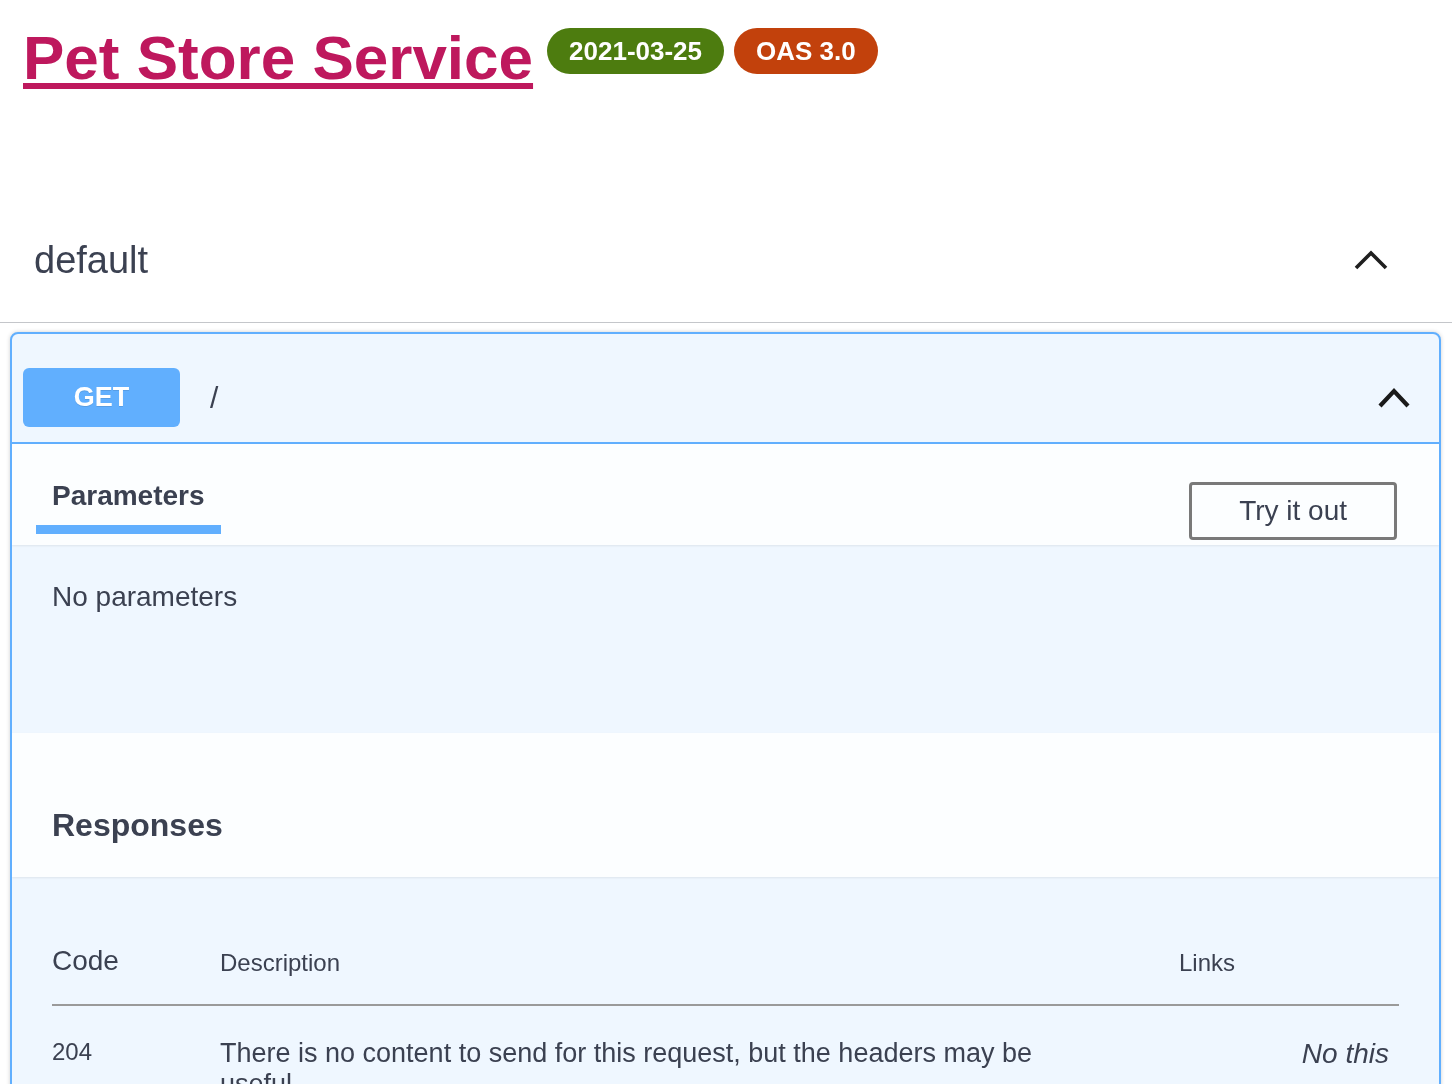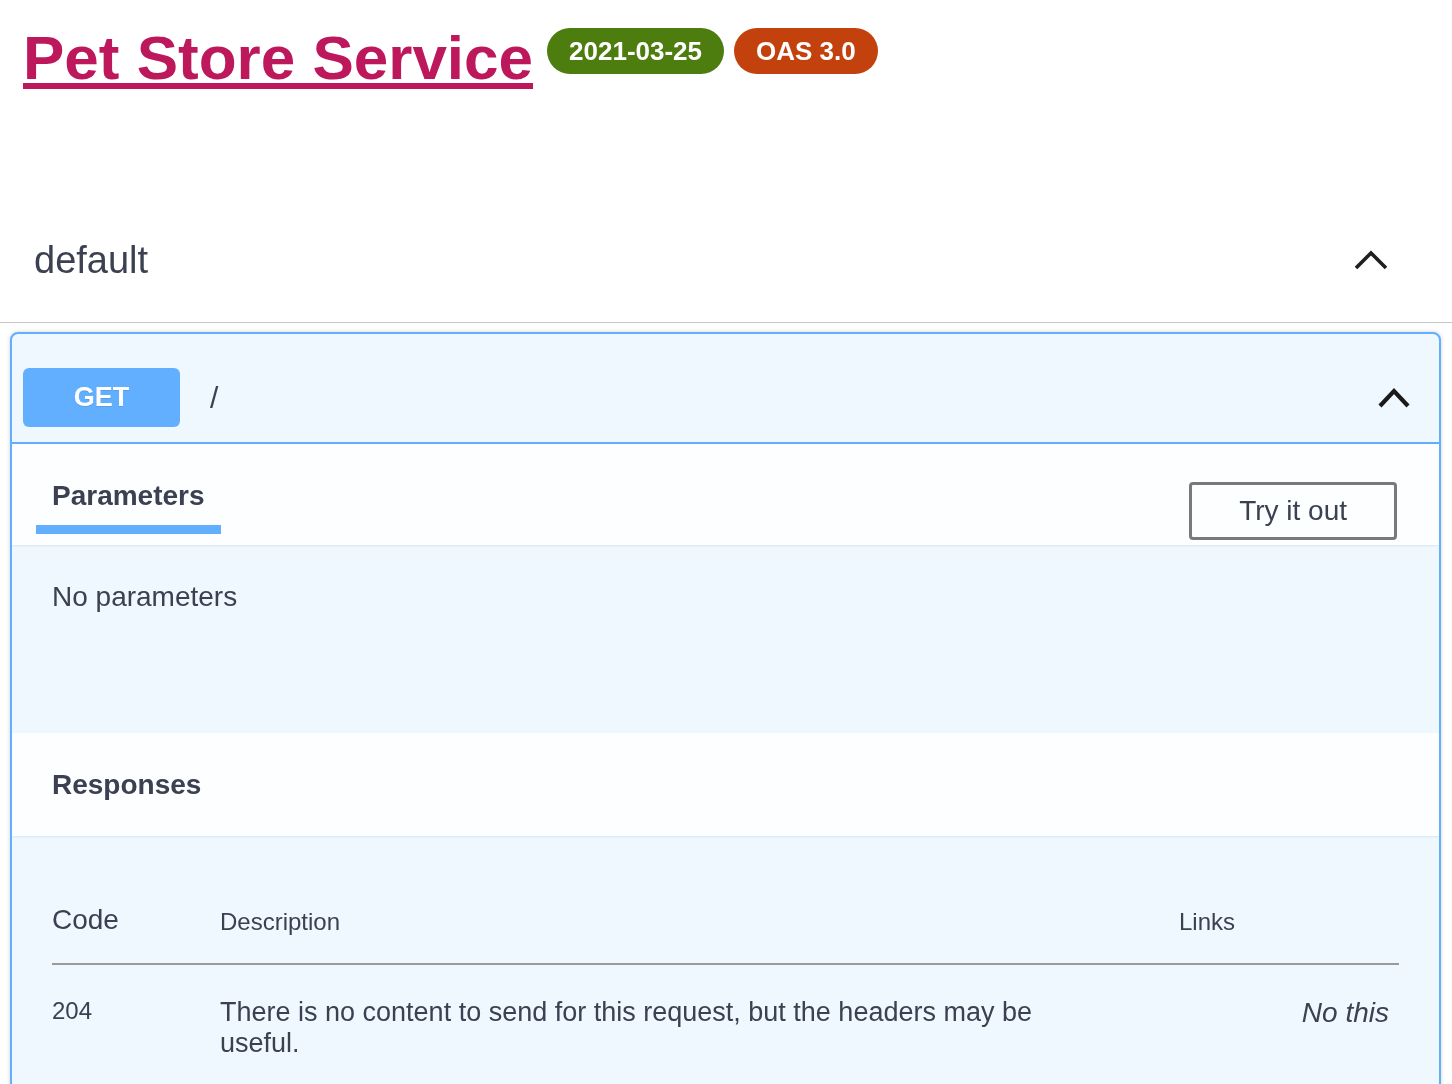--- a/index.html
+++ b/index.html
@@ -120,21 +120,21 @@
 
   
   .params-body {
     padding: 36px 24px 120px 40px;
     font-size: 28px;
     color: #3b4151;
   }
 
   
   .responses-header { padding: 35px 40px; }
-  .responses-heading { font-size: 28px; font-weight: 700; line-height: 33px; }
+  .responses-heading { font-size: 32px; font-weight: 700; line-height: 33px; margin-top: 41px; }
   .responses-body { padding: 30px 40px 65px 40px; }
   .responses-table { width: 100%; border-collapse: collapse; }
   .responses-table th {
     text-align: left;
     vertical-align: bottom;
     padding: 38px 0 27px 0;
     border-bottom: 2px solid #9a9a9a;
     font-weight: 400;
   }
   th.col-code { width: 168px; font-size: 28px; }

